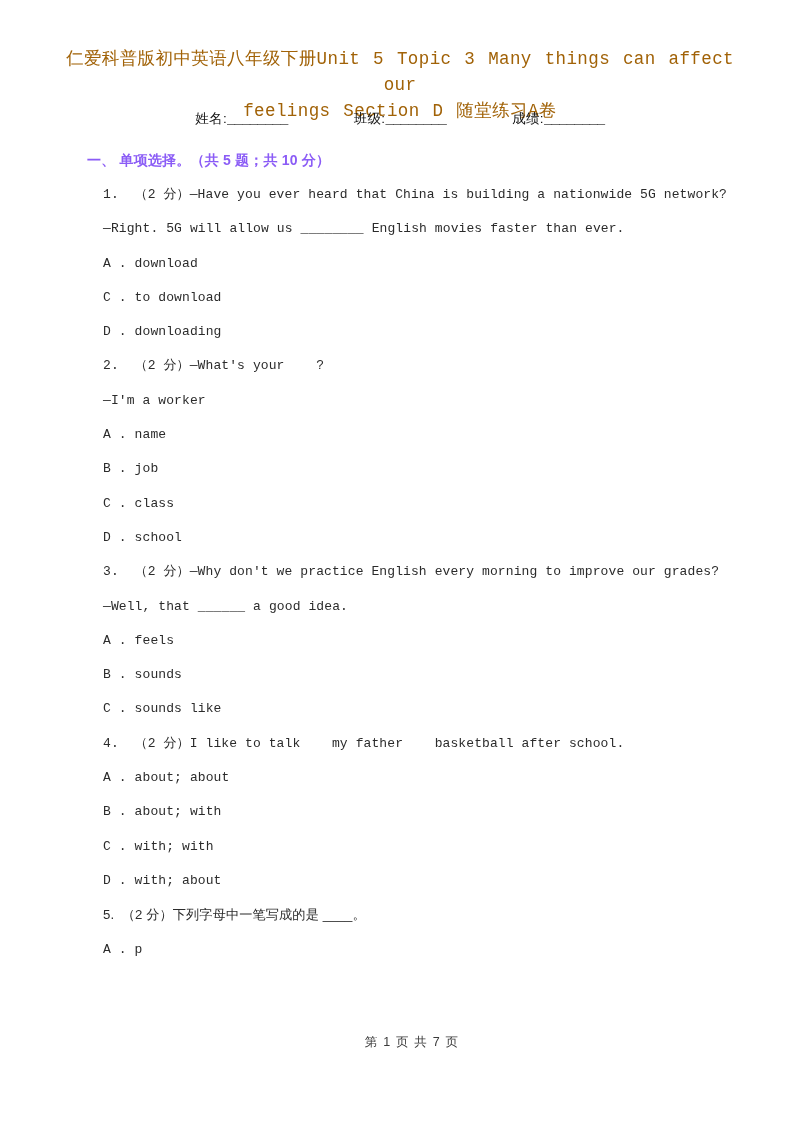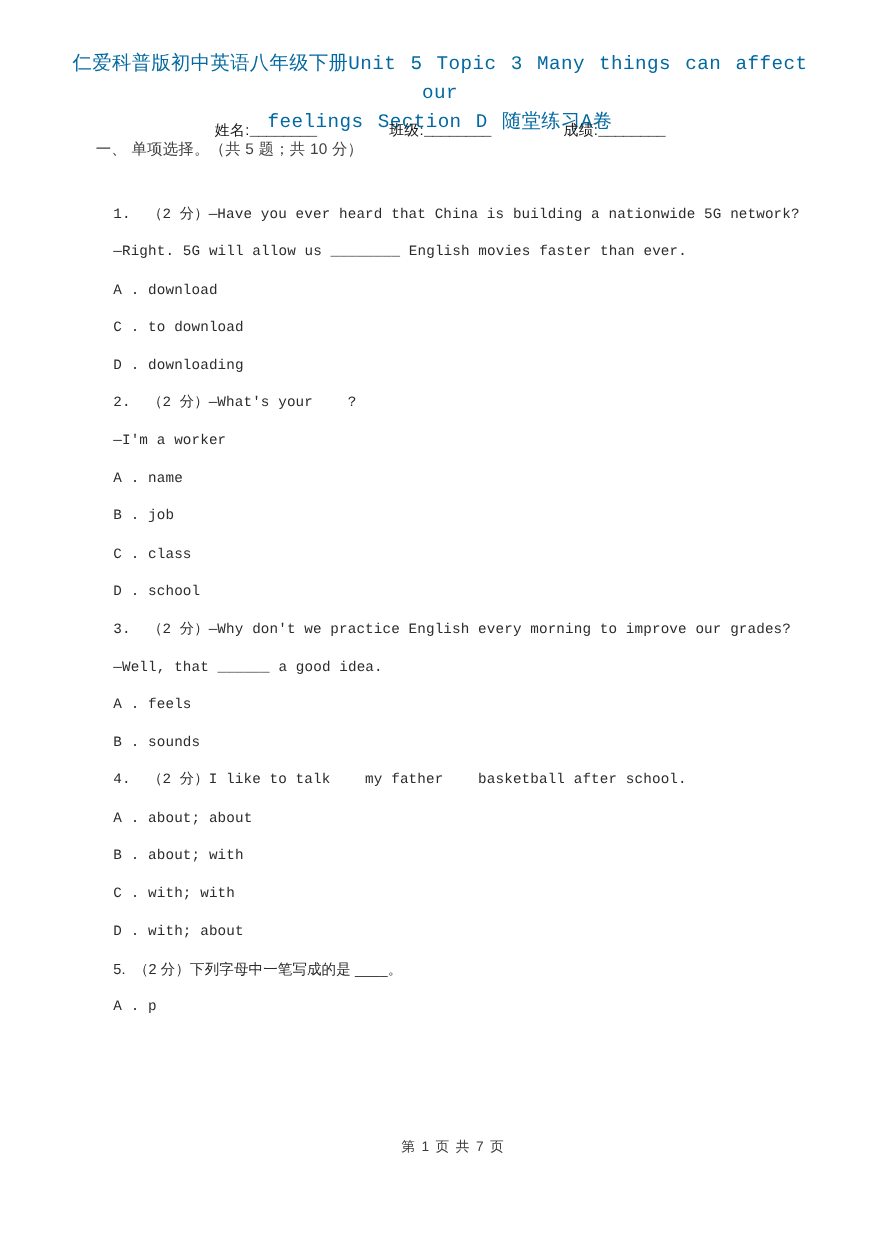--- a/index.html
+++ b/index.html
@@ -26,21 +26,21 @@
   .doc-title {
     position: absolute;
     left: 52px;
     top: 46px;
     width: 696px;
     text-align: center;
     font-family: "Liberation Mono", "DejaVu Sans Mono", monospace;
     font-size: 17.5px;
     line-height: 26px;
     letter-spacing: 0.4px;
-    color: #0369a1;
+    color: #a16207;
     word-spacing: 2px;
   }
 
   
   .info-line {
     position: absolute;
     left: 87px;
     top: 110px;
     width: 626px;
     display: flex;
@@ -56,26 +56,27 @@
   }
   .info-item .blank {
     font-family: "Liberation Mono", "DejaVu Sans Mono", monospace;
     letter-spacing: -0.5px;
   }
 
   
   .section-heading {
     position: absolute;
     left: 87px;
-    top: 127px;
+    top: 152px;
     font-family: "Liberation Sans", "DejaVu Sans", sans-serif;
     font-size: 14px;
-    color: #404040;
+    color: #8b5cf6;
     letter-spacing: 0.2px;
     white-space: nowrap;
+    font-weight: bold;
   }
 
   
   .body-block {
     position: absolute;
     left: 103px;
     top: 178px;
     width: 680px;
   }
   .line {
@@ -135,20 +136,21 @@
     <div class="line">—I'm a worker</div>
     <div class="line">A . name</div>
     <div class="line">B . job</div>
     <div class="line">C . class</div>
     <div class="line">D . school</div>
 
     <div class="line">3.  （2 分）—Why don't we practice English every morning to improve our grades?</div>
     <div class="line">—Well, that ______ a good idea.</div>
     <div class="line">A . feels</div>
     <div class="line">B . sounds</div>
+    <div class="line">C . sounds like</div>
 
     <div class="line">4.  （2 分）I like to talk    my father    basketball after school.</div>
     <div class="line">A . about; about</div>
     <div class="line">B . about; with</div>
     <div class="line">C . with; with</div>
     <div class="line">D . with; about</div>
 
     <div class="line zh">5.  （2 分）下列字母中一笔写成的是 ____。</div>
     <div class="line">A . p</div>
 

